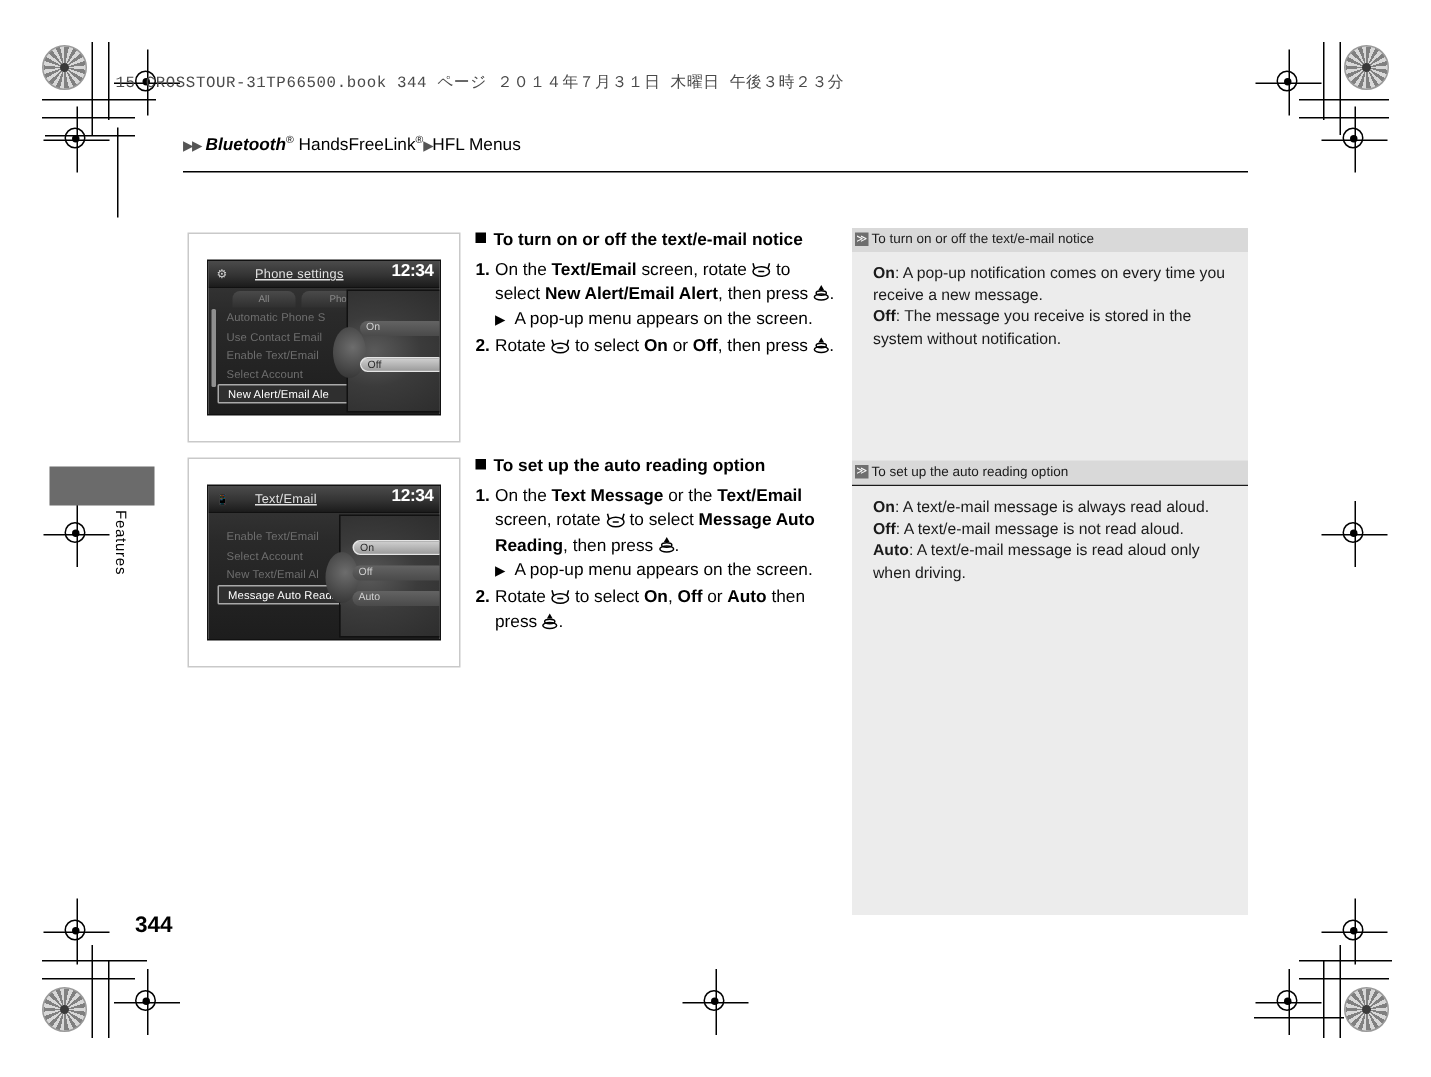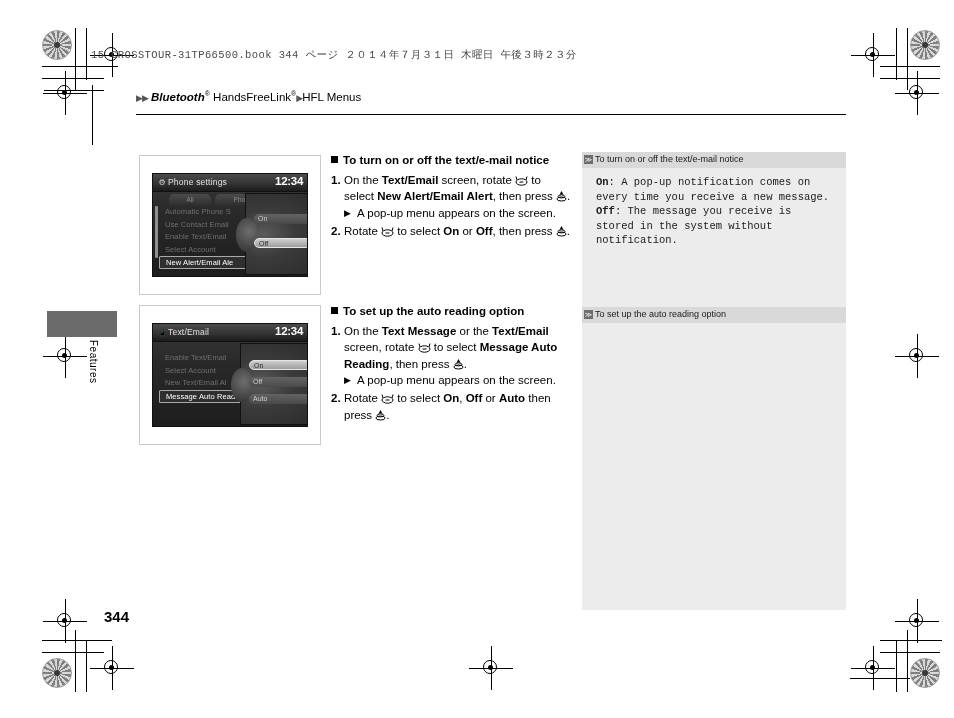--- a/index.html
+++ b/index.html
@@ -1,21 +1,21 @@
 <!DOCTYPE html>
 <html><head>
 <meta charset="utf-8">
 <style>
   html,body{margin:0;padding:0;}
   body{
     width:954px;height:718px;background:#ffffff;
     font-family:"Liberation Sans", sans-serif;
     color:#000;overflow:hidden;position:relative;
   }
-  .page{position:absolute;inset:0;margin-left:14px;}
+  .page{position:absolute;inset:0;}
 
   
   .cmark{position:absolute;background:#000;}
   .reg{position:absolute;width:26px;height:26px;}
   .reg .circ{position:absolute;left:5px;top:5px;width:14px;height:14px;border:1px solid #000;border-radius:50%;box-sizing:border-box;}
   .reg .dot{position:absolute;left:10px;top:10px;width:5px;height:5px;background:#000;border-radius:50%;}
   .reg .hl{position:absolute;left:-9px;top:12.5px;width:44px;height:1px;background:#000;}
   .reg .vl{position:absolute;top:-9px;left:12.5px;width:1px;height:44px;background:#000;}
   .bullseye{position:absolute;width:30px;height:30px;border-radius:50%;
      background:
@@ -56,21 +56,21 @@
   .fig2{left:125px;top:305px;width:180px;height:138px;}
   .screen{position:absolute;left:12px;top:17px;right:12px;bottom:17px;
      background:linear-gradient(180deg,#3a3a3a 0%,#2a2a2a 35%,#1d1d1d 100%);
      border:1px solid #111;box-sizing:border-box;overflow:hidden;}
   .titlebar{position:absolute;left:0;top:0;right:0;height:17px;
      background:linear-gradient(180deg,#4b4b4b 0%,#343434 55%,#1c1c1c 100%);
      border-bottom:1px solid #111;}
   .tb-ico{position:absolute;left:5px;top:4.5px;width:8px;height:8px;color:#cfcfcf;font-size:8px;line-height:8px;text-align:center;}
   .tb-ico.gear:before{content:"\2699";}
   .tb-ico.mail:before{content:"\1F4F1";font-size:7px;}
-  .tb-title{position:absolute;left:15px;top:3px;font-size:8.5px;color:#e2e2e2;letter-spacing:.2px;}
+  .tb-title{position:absolute;left:31px;top:3px;font-size:8.5px;color:#e2e2e2;letter-spacing:.2px;text-decoration:underline;}
   .tb-clock{position:absolute;right:4px;top:1px;font-size:11.5px;font-weight:bold;color:#ffffff;letter-spacing:-.3px;}
 
   .tabrow{position:absolute;left:10px;top:20px;width:150px;height:11px;}
   .tabrow .tb{position:absolute;top:0;height:11px;border-radius:5px 5px 0 0;
      background:linear-gradient(180deg,#4a4a4a,#303030);
      font-size:6.5px;color:#8a8a8a;text-align:center;line-height:11px;}
   .tabrow .t1{left:6px;width:42px;}
   .tabrow .t2{left:52px;width:56px;}
 
   .menulist{position:absolute;left:6px;top:32px;right:6px;}
@@ -106,21 +106,21 @@
   b{font-weight:bold;}
   .ico-knob{display:inline-block;width:13px;height:11px;vertical-align:-2px;}
   .ico-ent{display:inline-block;width:11px;height:12px;vertical-align:-2px;}
 
   
   .refpanel{position:absolute;left:568px;top:152px;width:264px;height:458px;background:#ececec;}
   .refhead{position:relative;height:16px;background:#d9d9d9;}
   .refhead .mk{position:absolute;left:2px;top:3px;width:9px;height:9px;background:#6e6e6e;
      color:#fff;font-size:7px;line-height:9px;text-align:center;}
   .refhead .rt{position:absolute;left:13px;top:2px;font-size:9px;color:#1a1a1a;white-space:nowrap;}
-  .refbody{padding:7px 12px 6px 14px;font-size:10.5px;line-height:14.5px;color:#1a1a1a;font-family:Liberation Mono, monospace;}
+  .refbody{padding:7px 12px 6px 14px;font-size:10.5px;line-height:14.5px;color:#1a1a1a;}
   .refbody.bordered{border-top:1.4px solid #1a1a1a;}
   .blk2{position:absolute;left:0;right:0;top:155px;}
 </style>
 </head>
 <body>
 
 <div class="page">
 
   <div>
 
@@ -362,16 +362,21 @@
         <div><b>On</b><span>: A pop-up notification comes on every time you receive a new message.</span></div>
         <div><b>Off</b><span>: The message you receive is stored in the system without notification.</span></div>
       </div>
     </div>
 
     <div class="blk2">
       <div class="refhead">
         <span class="mk">≫</span>
         <span class="rt">To set up the auto reading option</span>
       </div>
+      <div class="refbody bordered">
+        <div><b>On</b><span>: A text/e-mail message is always read aloud.</span></div>
+        <div><b>Off</b><span>: A text/e-mail message is not read aloud.</span></div>
+        <div><b>Auto</b><span>: A text/e-mail message is read aloud only when driving.</span></div>
+      </div>
     </div>
   </div>
 
 </div>
 
 </body></html>

